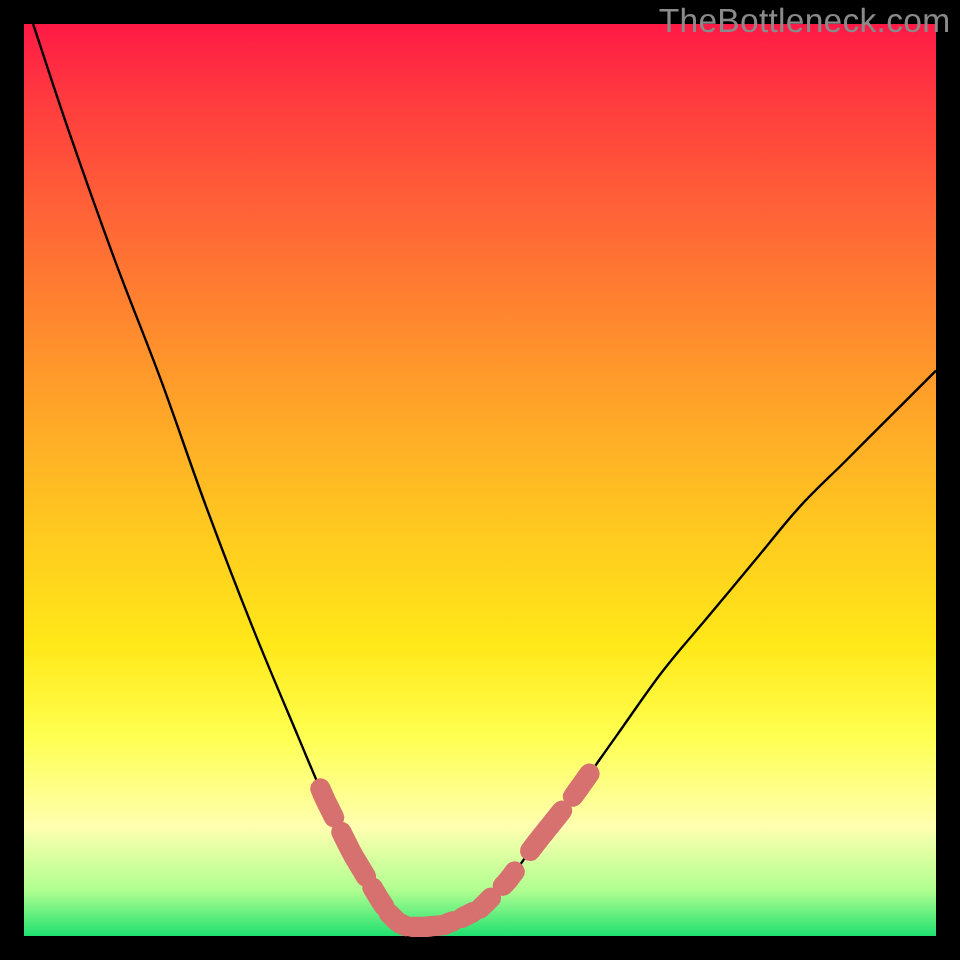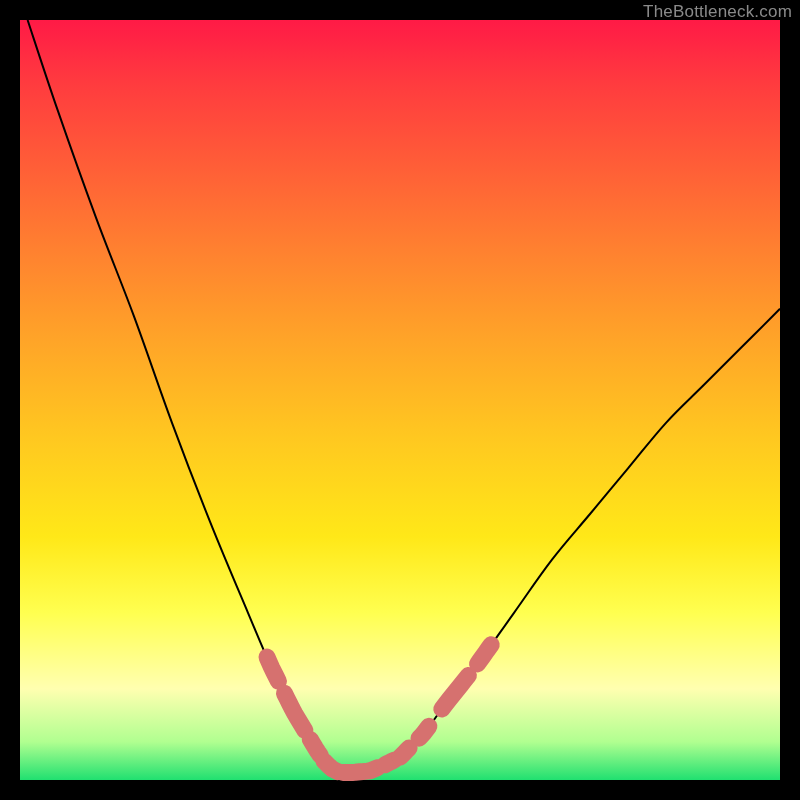--- a/index.html
+++ b/index.html
@@ -33,21 +33,21 @@
       #ffffb0 88%,
       #b0ff90 95%,
       #20e070 100%
     );
   }
   .watermark {
     position: absolute;
     top: 2px;
     right: 8px;
     font-family: Arial, Helvetica, sans-serif;
-    font-size: 17px;
+    font-size: 28px;
     color: #8a8a8a;
     font-weight: 400;
     letter-spacing: 0.2px;
     user-select: none;
   }
   svg {
     position: absolute;
     left: 0;
     top: 0;
     width: 760px;

